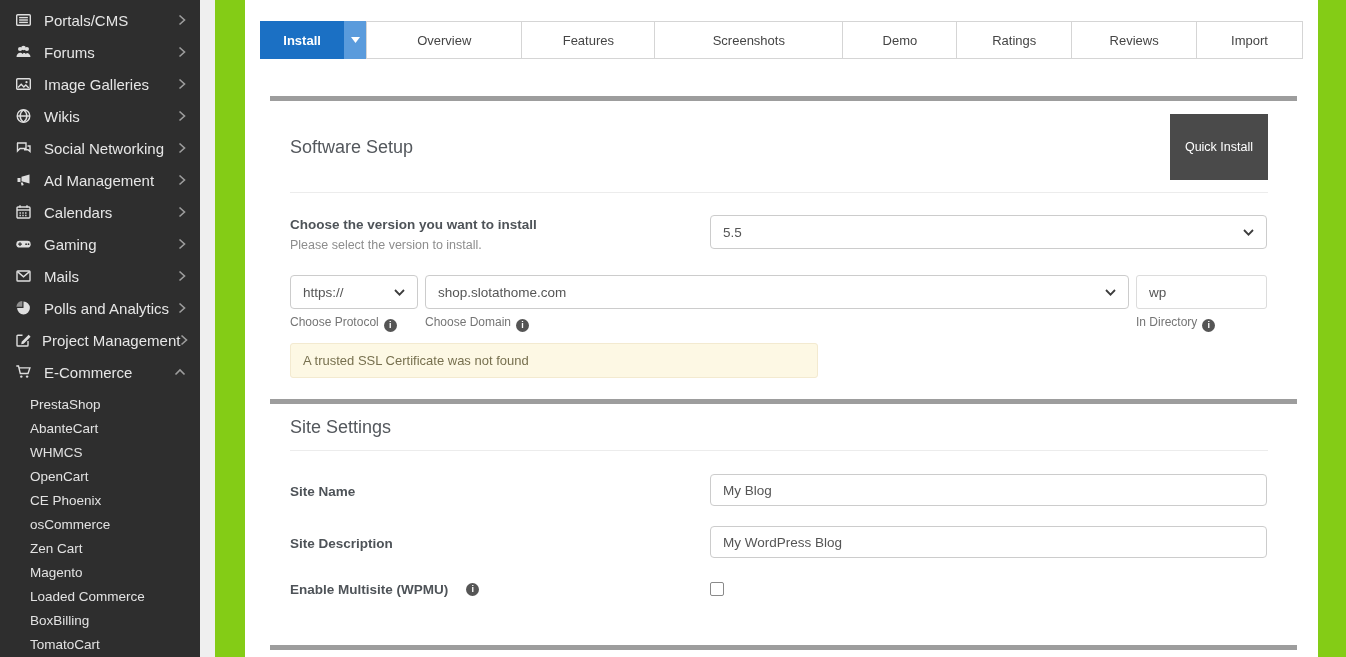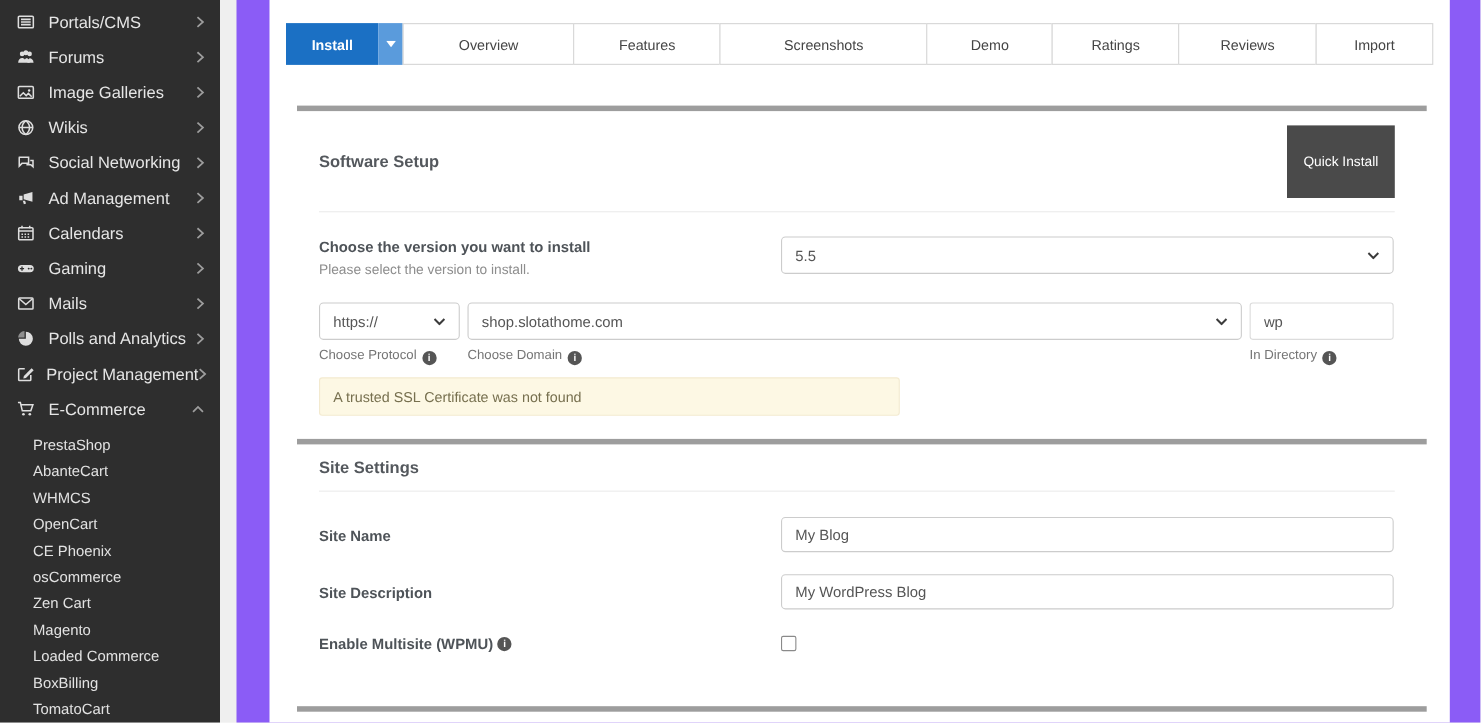--- a/index.html
+++ b/index.html
@@ -22,21 +22,21 @@
   }
   .side-item .icon { width:19px; margin-right:10px; display:flex; align-items:center; }
   .side-item .lbl { flex:1; white-space:nowrap; }
   .side-item .chev { display:flex; opacity:.8; }
   .sub-list { margin-top:4px; }
   .sub-item {
     display:flex; align-items:center; height:24px;
     padding-left:30px; color:#e2e2e2; font-size:13.5px; cursor:pointer;
   }
   
-  .main { position:absolute; left:215px; top:0; width:1131px; height:657px; background:#8b5cf6; }
+  .main { position:absolute; left:215px; top:0; width:1131px; height:657px; background:#84cc16; }
   .card { position:absolute; left:30px; top:0; width:1073px; height:657px; background:#ffffff; }
 
   
   .tabs { display:flex; margin:21px 15px 0 15px; height:38px; }
   .tab {
     background:#fff; border:1px solid #d5d5d5; margin-left:-1px;
     display:flex; align-items:center; justify-content:center;
     font-size:13px; color:#454545; cursor:pointer;
   }
   .tab-install {
@@ -48,21 +48,21 @@
   .t-demo{width:116px}.t-ratings{width:117px}.t-reviews{width:127px}.t-import{width:108px}
 
   
   .section-bar { height:5px; background:#9d9d9d; margin:0 21px 0 25px; }
   .bar1 { margin-top:37px; }
   .sec-header {
     display:flex; align-items:center; justify-content:space-between;
     margin:0 50px 0 45px; padding:13px 0 12px;
     border-bottom:1px solid #ececec;
   }
-  .sec-title { font-size:15px; font-weight:bold; color:#54585d; }
+  .sec-title { font-size:18px; font-weight:normal; color:#54585d; }
   .quick-install {
     background:#4a4a4a; color:#fff; border:none; font-size:12.5px;
     padding:26px 15px; cursor:pointer; font-family:inherit;
   }
   
   .row { display:flex; align-items:flex-start; margin:0 51px 0 45px; }
   .labels { width:420px; padding-top:2px; }
   .labels .main-lbl { font-size:13.5px; font-weight:bold; color:#4e5358; }
   .labels .help-lbl { font-size:12.5px; color:#8d8d8d; margin-top:6px; }
   .controls { flex:1; min-width:0; }
@@ -95,21 +95,21 @@
     padding:9px 12px; font-size:13px; color:#77704f;
   }
   .row.r-version { margin-top:22px; }
   .row.r-url { margin-top:23px; }
   .bar2 { margin-top:21px; }
   .row.r-sitename { margin-top:23px; }
   .row.r-sitedesc { margin-top:20px; }
   .row.r-multisite { margin-top:22px; }
   .bar3 { margin-top:45px; }
   .plain-lbl { font-size:13.5px; font-weight:bold; color:#4e5358; padding-top:8px; }
-  .ms-lbl { display:flex; align-items:center; gap:4px; padding-top:0; }
+  .ms-lbl { display:flex; align-items:center; gap:18px; padding-top:0; }
   .checkbox {
     width:14px; height:14px; border:1px solid #8a8a8a; border-radius:2px;
     background:#fff; appearance:none; cursor:pointer; margin-top:2px;
   }
   svg { display:block; }
 </style>
 </head>
 <body>
 
 <div class="sidebar">

